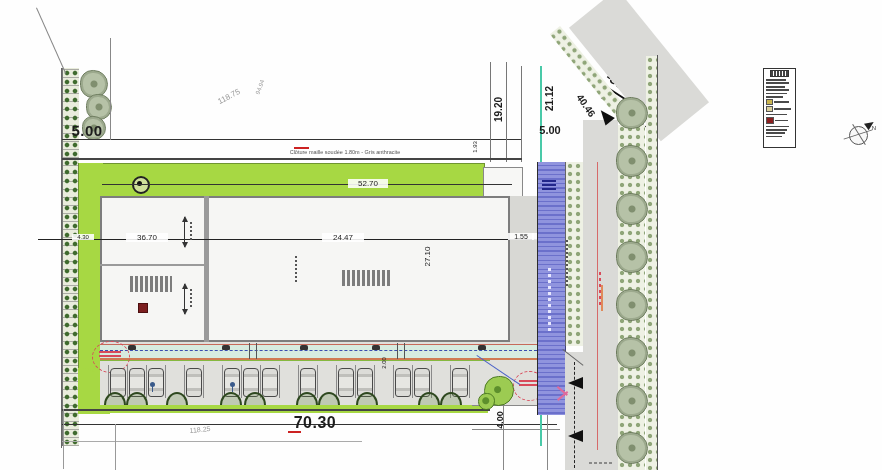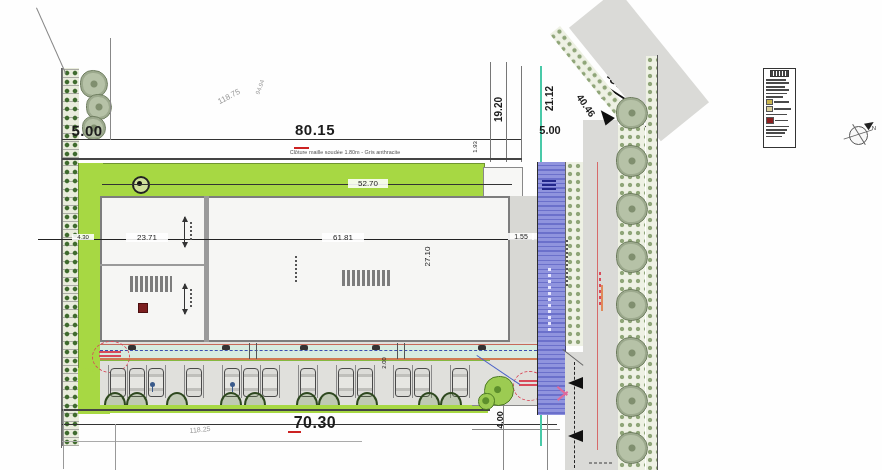--- a/index.html
+++ b/index.html
@@ -73,21 +73,20 @@
   <div class="hedgeL abs" style="left:62px;top:68px;width:16px;height:378px;"></div>
   <div class="abs" style="left:36px;top:8px;width:1px;height:72px;background:#888;transform:rotate(-24deg);transform-origin:top left;"></div>
 
   <div class="tree" style="left:80px;top:70px;width:26px;height:26px;"></div>
   <div class="tree" style="left:86px;top:94px;width:24px;height:24px;"></div>
   <div class="tree" style="left:82px;top:116px;width:22px;height:22px;"></div>
 
   <div class="hline" style="left:62px;top:139px;width:460px;"></div>
   <div class="vline" style="left:110px;top:38px;height:102px;background:#888;"></div>
   <div class="lbl big" style="left:64px;top:122px;width:46px;">5.00</div>
-  <div class="lbl big" style="left:240px;top:121px;width:150px;">80.15</div>
   <div class="abs redline" style="left:294px;top:147px;width:15px;height:2px;"></div>
 
   <div class="lbl sm faint" style="left:205px;top:92px;width:48px;transform:rotate(-27deg);">118.75</div>
   <div class="lbl tny faint" style="left:242px;top:84px;width:36px;transform:rotate(-70deg);">94.94</div>
 
   <div class="vline" style="left:490px;top:62px;height:100px;background:#777;"></div>
   <div class="vline" style="left:506px;top:62px;height:100px;background:#777;"></div>
   <div class="vline" style="left:521px;top:66px;height:96px;background:#777;"></div>
   <div class="vline tealline" style="left:540px;top:66px;height:97px;width:2px;"></div>
   <div class="lbl med" style="left:478px;top:104px;width:40px;transform:rotate(-90deg);">19.20</div>
@@ -116,22 +115,22 @@
   <div class="abs" style="left:100px;top:196px;width:410px;height:146px;background:#f6f6f4;border:2.5px solid #7d7d7d;box-sizing:border-box;"></div>
   <div class="abs" style="left:204px;top:196px;width:5px;height:146px;background:#9a9a9a;"></div>
   <div class="abs" style="left:100px;top:264px;width:106px;height:2px;background:#9a9a9a;"></div>
   <div class="abs" style="left:510px;top:196px;width:27px;height:146px;background:#d8d8d4;"></div>
 
   <div class="hline" style="left:102px;top:184px;width:410px;"></div>
   <div class="lbl sm wbg" style="left:348px;top:179px;width:36px;">52.70</div>
 
   <div class="hline" style="left:38px;top:239px;width:520px;background:#222;"></div>
   <div class="lbl tny wbg" style="left:72px;top:234px;width:18px;">4.30</div>
-  <div class="lbl sm wbg" style="left:126px;top:233px;width:38px;">23.71</div>
-  <div class="lbl sm wbg" style="left:322px;top:233px;width:38px;">61.81</div>
+  <div class="lbl sm wbg" style="left:126px;top:233px;width:38px;">36.70</div>
+  <div class="lbl sm wbg" style="left:322px;top:233px;width:38px;">24.47</div>
   <div class="lbl tny wbg" style="left:508px;top:233px;width:22px;font-size:7px;">1.55</div>
   <div class="lbl tny wbg" style="left:532px;top:233px;width:22px;font-size:7px;">5.00</div>
   <div class="abs" style="left:555px;top:233px;width:7px;height:7px;border:1.5px solid #555;border-radius:50%;background:#fff;"></div>
   <div class="lbl sm" style="left:408px;top:252px;width:38px;transform:rotate(-90deg);">27.10</div>
 
   <div class="varrow" style="left:184px;top:217px;height:30px;"></div>
   <div class="varrow" style="left:184px;top:284px;height:30px;"></div>
   <div class="txtbar" style="left:190px;top:222px;width:2px;height:20px;"></div>
   <div class="txtbar" style="left:190px;top:289px;width:2px;height:20px;"></div>
   <div class="rtxtbar" style="left:130px;top:276px;width:42px;height:16px;opacity:.75;"></div>

